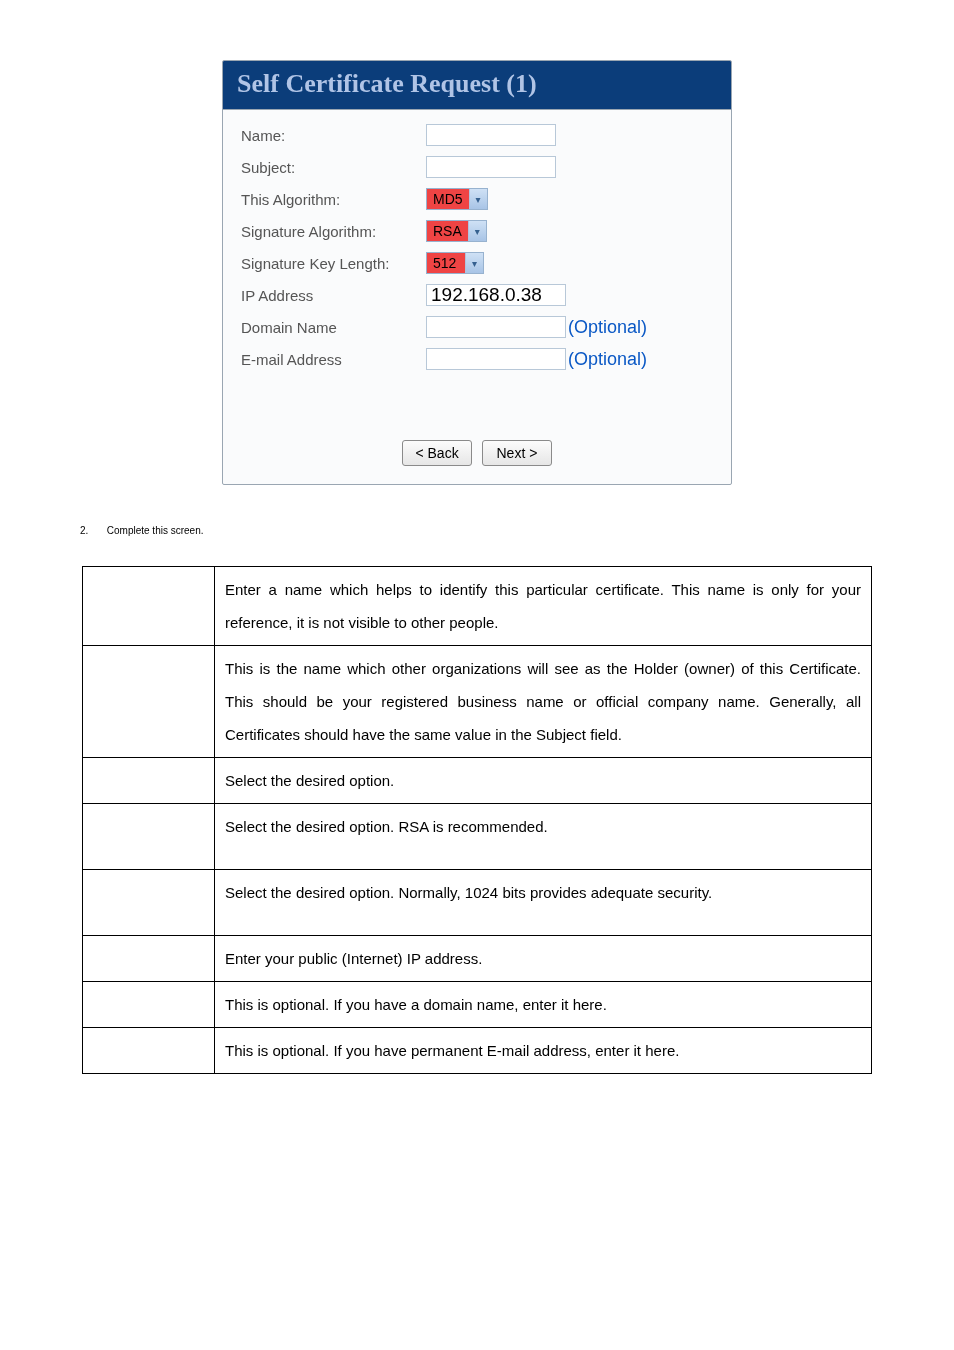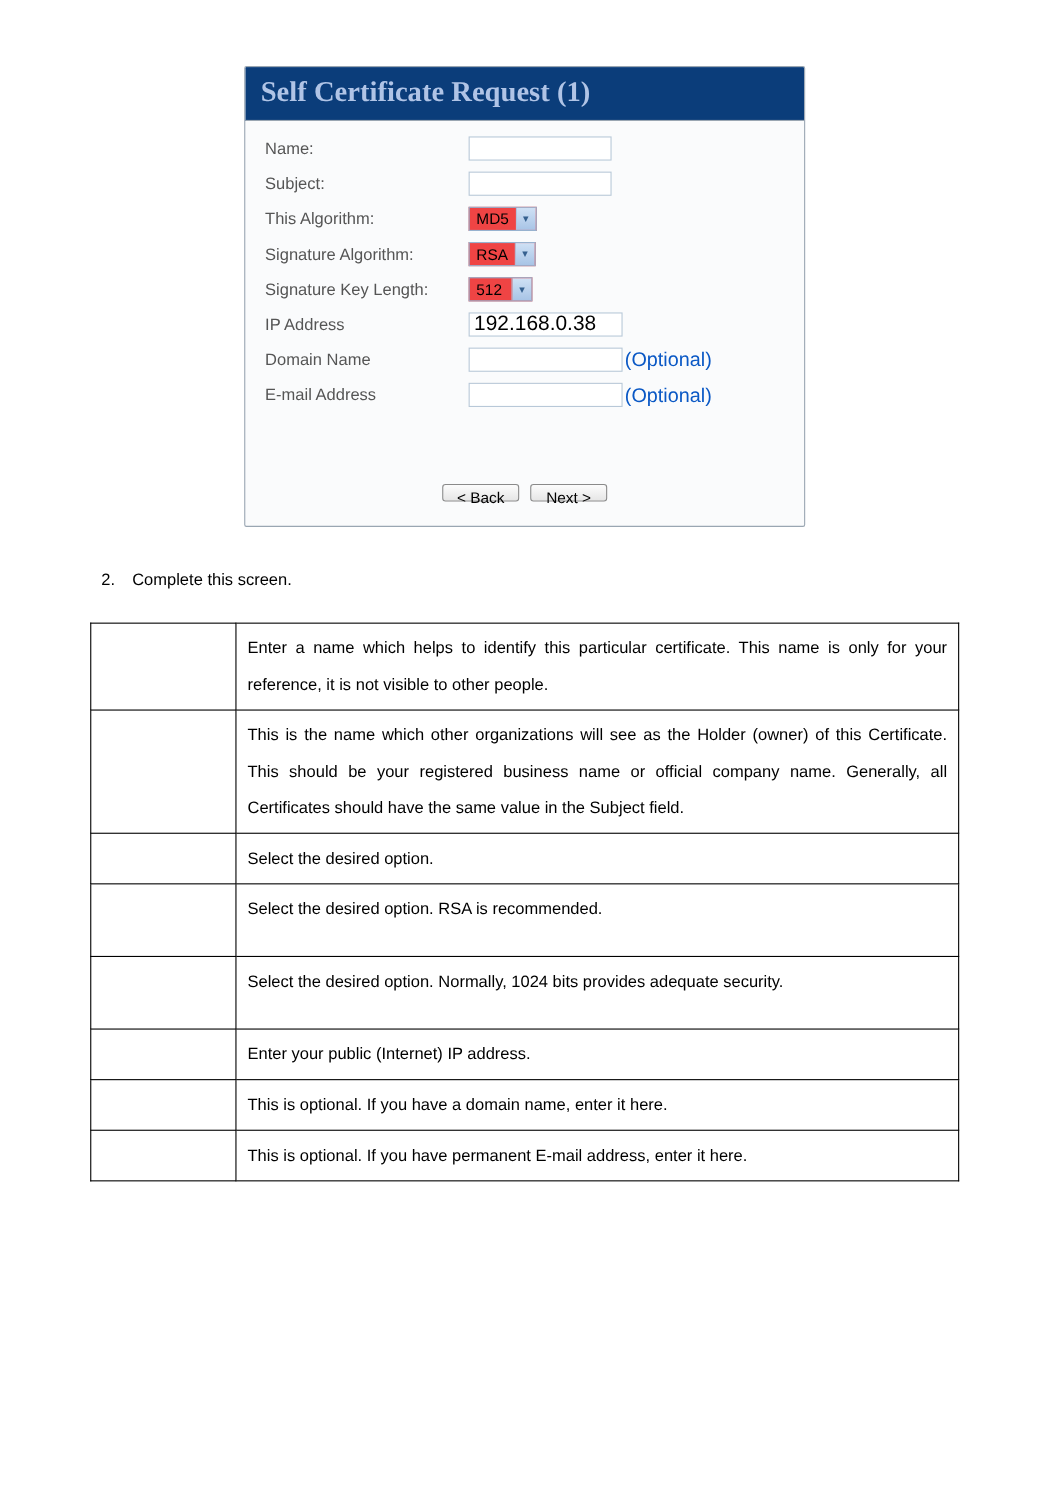--- a/index.html
+++ b/index.html
@@ -80,34 +80,34 @@
     font-size: 18px;
     margin-left: 2px;
   }
   .button-row {
     text-align: center;
     margin-top: 70px;
   }
   .btn {
     display: inline-block;
     min-width: 70px;
-    height: 16px;
+    height: 26px;
     line-height: 22px;
     border: 1px solid #8a8a8a;
     border-radius: 3px;
     background: linear-gradient(#fcfcfc, #e6e6e6);
     font-size: 14px;
     padding: 0 10px;
     margin: 0 3px;
     cursor: pointer;
     font-family: inherit;
   }
   .step-line {
-    font-size: 15px;
-    margin: 30px 0 30px 32px;
+    font-size: 10px;
+    margin: 30px 0 30px 20px;
   }
   .step-num { display:inline-block; width: 24px; }
   .desc-table {
     border-collapse: collapse;
     width: 790px;
     margin: 0 auto;
     font-size: 15px;
   }
   .desc-table td {
     border: 1px solid #000;

